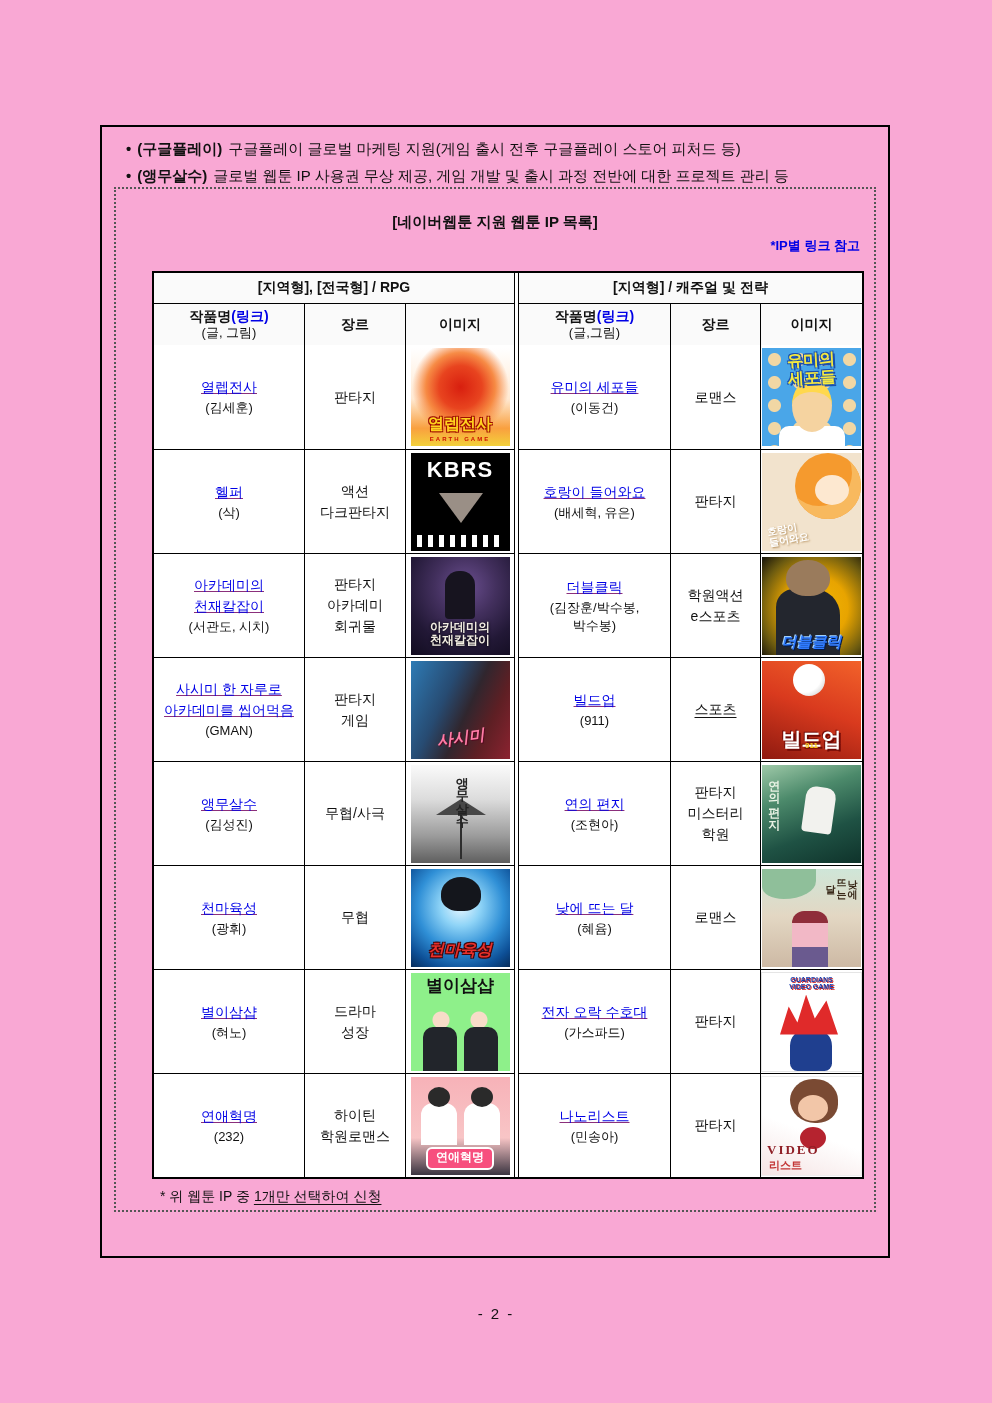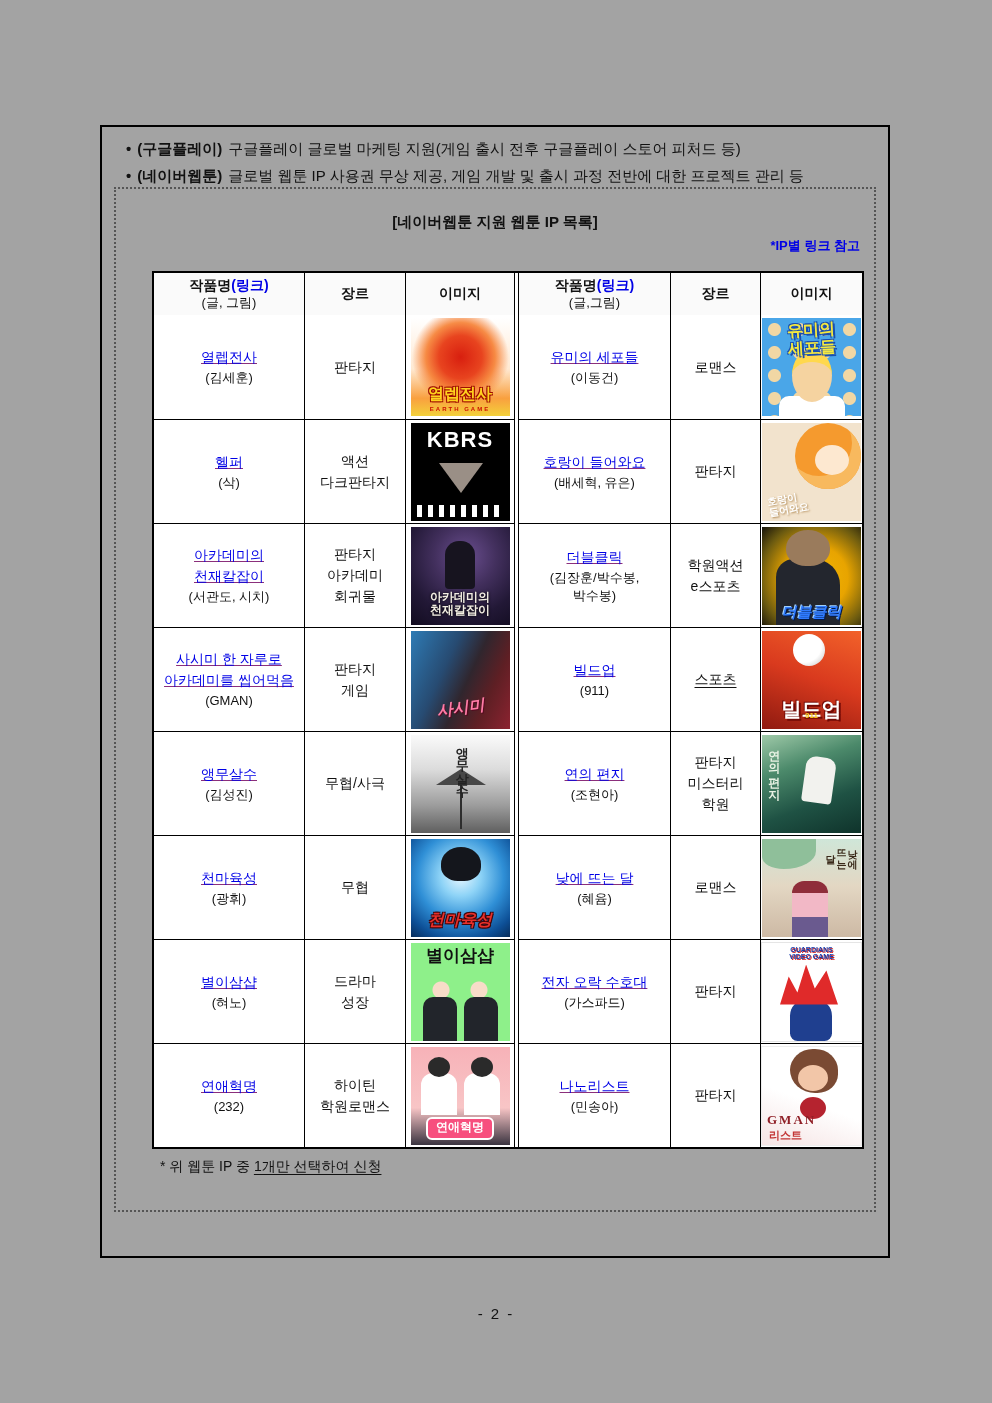--- a/index.html
+++ b/index.html
@@ -1,18 +1,18 @@
 <!DOCTYPE html>
 <html><head>
 <meta charset="utf-8">
 <style>
   * { margin:0; padding:0; box-sizing:border-box; }
   html,body { background:#ffffff; }
   body { font-family:"Liberation Sans", sans-serif; color:#111; }
-  .page { position:relative; width:992px; height:1403px; background:#a3a3a3; overflow:hidden; }
+  .page { position:relative; width:992px; height:1403px; background:#f9a8d4; overflow:hidden; }
 
   
   .outer-box { position:absolute; left:100px; top:125px; width:790px; height:1133px; border:2px solid #000; }
 
   .bullets { padding:8px 14px 0 24px; }
   .bullet-line { font-size:15px; line-height:27px; white-space:nowrap; }
   .bullet-dot { font-weight:bold; margin-right:6px; }
   .bullet-label { font-weight:bold; margin-right:6px; }
 
   
@@ -151,30 +151,35 @@
 <body>
 
 <div class="page">
   <div class="outer-box">
 
     <div class="bullets">
       <div class="bullet-line">
         <span class="bullet-dot">•</span><span class="bullet-label">(구글플레이)</span><span>구글플레이 글로벌 마케팅 지원(게임 출시 전후 구글플레이 스토어 피처드 등)</span>
       </div>
       <div class="bullet-line">
-        <span class="bullet-dot">•</span><span class="bullet-label">(네이버웹툰)</span><span>글로벌 웹툰 IP 사용권 무상 제공, 게임 개발 및 출시 과정 전반에 대한 프로젝트 관리 등</span>
+        <span class="bullet-dot">•</span><span class="bullet-label">(앵무살수)</span><span>글로벌 웹툰 IP 사용권 무상 제공, 게임 개발 및 출시 과정 전반에 대한 프로젝트 관리 등</span>
       </div>
     </div>
 
     <div class="dotted-box">
       <div class="box-title">[네이버웹툰 지원 웹툰 IP 목록]</div>
       <div class="ip-link-note">*IP별 링크 참고</div>
 
       <div class="wtable">
 
+        <div class="grid-row ghead-row">
+          <div class="cell gcell">[지역형], [전국형] / RPG</div>
+          <div class="spacer"></div>
+          <div class="cell gcell last">[지역형] / 캐주얼 및 전략</div>
+        </div>
 
         <div class="grid-row chead-row">
           <div class="cell">
             <div><span>작품명</span><span class="blue-inline">(링크)</span></div>
             <div class="chead-sub">(글, 그림)</div>
           </div>
           <div class="cell">장르</div>
           <div class="cell">이미지</div>
           <div class="spacer"></div>
           <div class="cell">
@@ -424,21 +429,21 @@
 <div class="spacer"></div>
   <div class="cell name-cell">
     <a class="wt-link">나노리스트</a>
     <div class="wt-author">(민송아)</div>
   </div>
   <div class="cell">
     <span class="genre-text">판타지</span>
   </div>
   <div class="cell image-cell last">
     <div class="cover cv-r8">
-      <span class="cv1">GMAN</span>
+      <span class="cv1">VIDEO</span>
       <span class="cv2">리스트</span>
     </div>
   </div>
 </div>
           </div>
       </div>
 
       <div class="notes">
         <div class="note1">
           <span>* 위 웹툰 IP 중 </span><span class="u-black">1개만 선택하여 신청</span>

